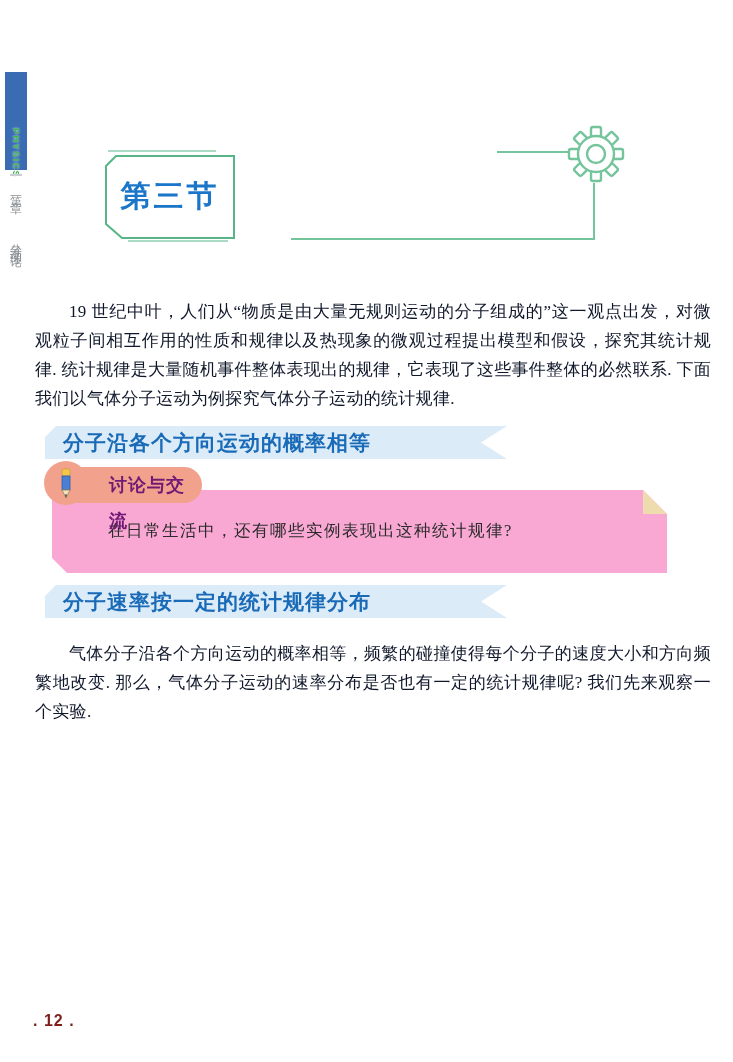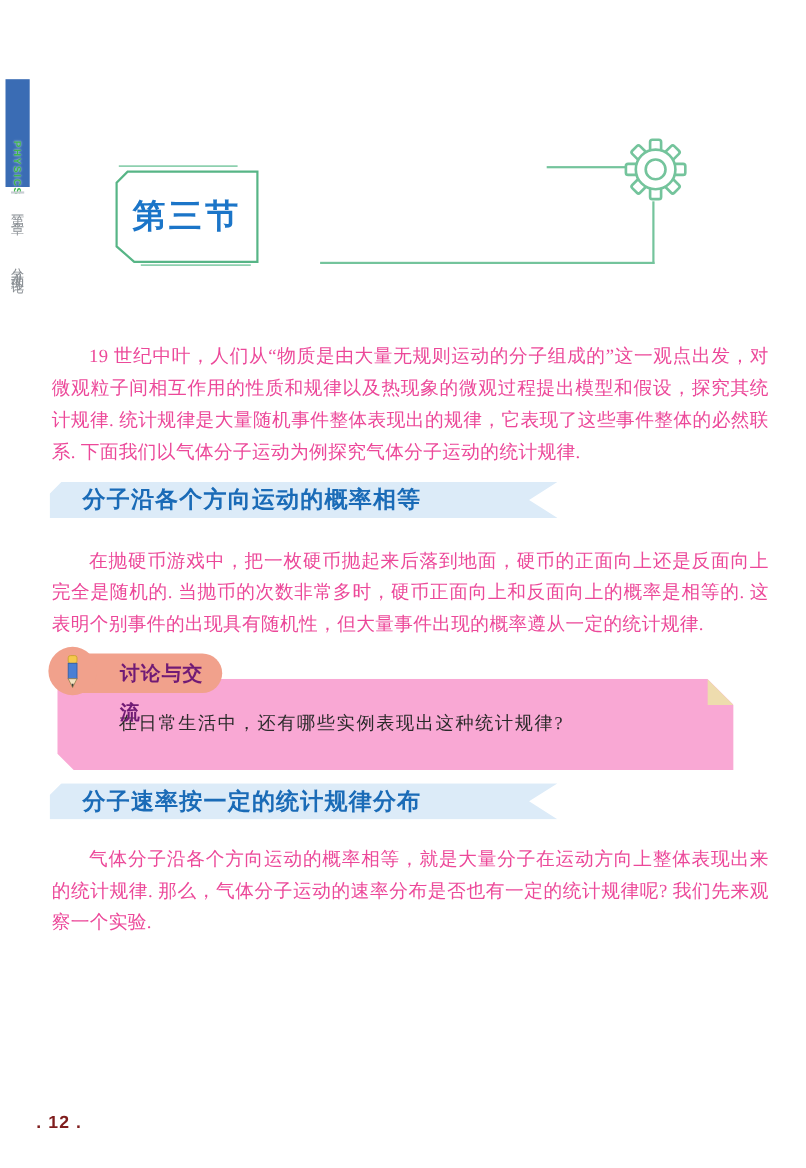--- a/index.html
+++ b/index.html
@@ -52,31 +52,31 @@
   }
   .gear{position:absolute;left:563px;top:121px;}
   .decor{position:absolute;background:#74c49c;}
   .decor-top{left:497px;top:151px;width:72px;height:2px;}
   .decor-right{left:593px;top:183px;width:2px;height:57px;}
   .decor-bottom{left:291px;top:238px;width:304px;height:2px;}
 
   
   .content{position:absolute;left:35px;top:297px;width:676px;}
   .para{
-    margin:12px;text-indent:2em;
+    margin:0;text-indent:2em;
     font-size:17px;line-height:29px;letter-spacing:0.3px;
-    text-align:justify;color:#ec4899;
+    text-align:justify;color:#0f172a;
   }
   .sec-heading{
     margin:13px 0 0 10px;width:462px;height:33px;
     background:#dcebf8;
     clip-path:polygon(11px 0,100% 0,calc(100% - 26px) 50%,100% 100%,0 100%,0 11px);
     font-family:"Liberation Sans",sans-serif;
     font-size:21px;font-weight:bold;color:#1a6bb7;
-    line-height:33px;padding-left:30px;box-sizing:border-box;
+    line-height:33px;padding-left:18px;box-sizing:border-box;
     letter-spacing:1px;
   }
   .sec-heading.second{margin-top:11px;}
   .para.coin{margin-top:24px;}
   .para.collision{margin-top:14px;}
   .para.speed{margin-top:21px;}
 
   
   .discussion{position:relative;margin-top:8px;height:107px;}
   .d-box{
@@ -170,21 +170,20 @@
       <circle cx="33" cy="33" r="18"></circle>
       <circle cx="33" cy="33" r="9"></circle>
     </g>
   </svg>
 
   <div class="content">
     <p class="para intro">19 世纪中叶，人们从“物质是由大量无规则运动的分子组成的”这一观点出发，对微观粒子间相互作用的性质和规律以及热现象的微观过程提出模型和假设，探究其统计规律. 统计规律是大量随机事件整体表现出的规律，它表现了这些事件整体的必然联系. 下面我们以气体分子运动为例探究气体分子运动的统计规律.</p>
 
     <div class="sec-heading">分子沿各个方向运动的概率相等</div>
 
-    <p class="para coin">在抛硬币游戏中，把一枚硬币抛起来后落到地面，硬币的正面向上还是反面向上完全是随机的. 当抛币的次数非常多时，硬币正面向上和反面向上的概率是相等的. 这表明个别事件的出现具有随机性，但大量事件出现的概率遵从一定的统计规律.</p>
 
     <div class="discussion">
       <div class="d-box">
         <div class="d-fold"></div>
         <div class="d-question">在日常生活中，还有哪些实例表现出这种统计规律?</div>
       </div>
       <div class="d-tab">
         <span class="d-tab-label">讨论与交流</span>
       </div>
       <div class="d-circle">
@@ -193,18 +192,18 @@
           <rect x="5" y="9" width="8" height="14" fill="#4a7fd4" stroke="#2f5ea8" stroke-width="0.8"></rect>
           <path d="M5 23 L13 23 L9 31 Z" fill="#f3e2c0" stroke="#9a824f" stroke-width="0.8"></path>
           <path d="M8 27.5 L10 27.5 L9 31 Z" fill="#3a3a3a"></path>
         </svg>
       </div>
     </div>
 
 
     <div class="sec-heading second">分子速率按一定的统计规律分布</div>
 
-    <p class="para speed">气体分子沿各个方向运动的概率相等，就是大量分子在运动方向上整体表现出来的统计规律. 那么，气体分子运动的速率分布是否也有一定的统计规律呢? 我们先来观察一个实验.</p>
+    <p class="para speed">气体分子沿各个方向运动的概率相等，频繁的碰撞使得每个分子的速度大小和方向频繁地改变. 那么，气体分子运动的速率分布是否也有一定的统计规律呢? 我们先来观察一个实验.</p>
   </div>
 
   <div class="page-number">. 12 .</div>
 
 </div>
 
 </body></html>

